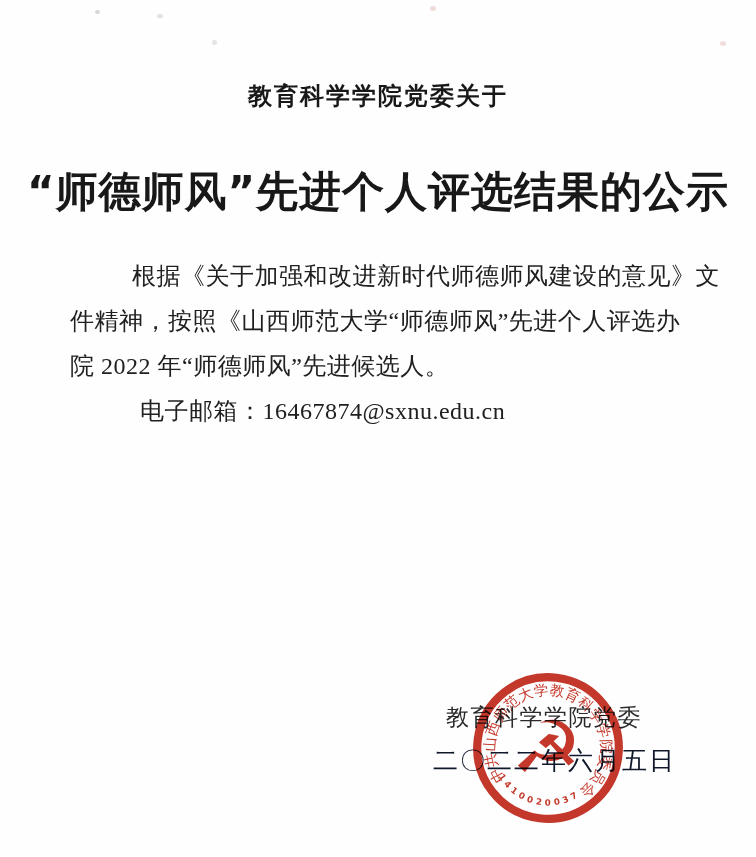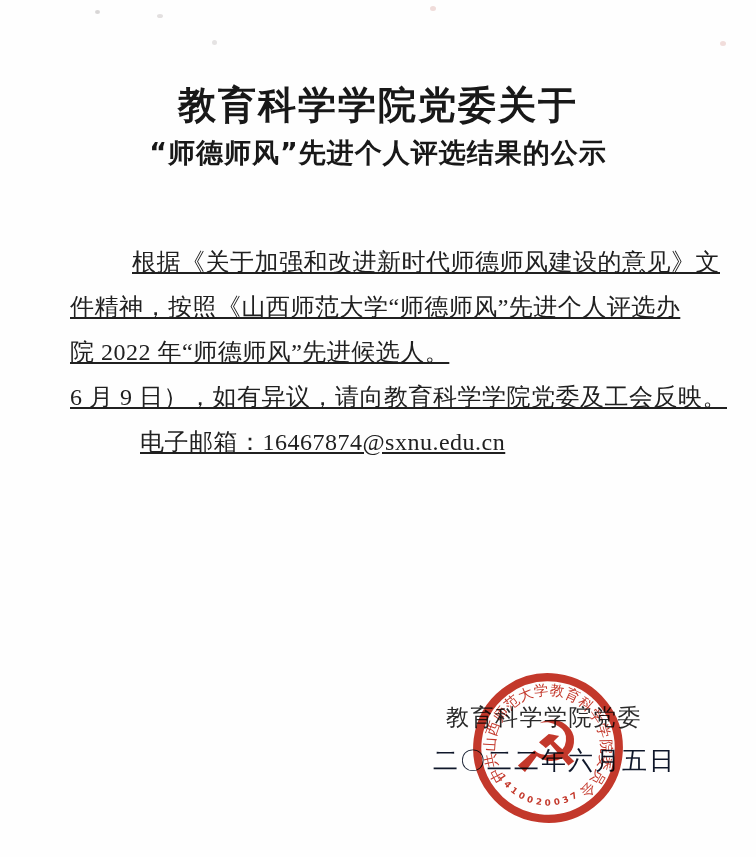--- a/index.html
+++ b/index.html
@@ -28,33 +28,32 @@
   .title {
     position: absolute;
     left: 0;
     width: 756px;
     text-align: center;
     font-family: "DejaVu Sans", sans-serif;
     font-weight: bold;
     color: #181818;
     white-space: nowrap;
   }
-  .title-1 { top: 80px;  font-size: 38px; letter-spacing: 2px; }
-  .title-2 { top: 135px; font-size: 27px; letter-spacing: 1px; }
+  .title-1 { top: 80px;  font-size: 24px; letter-spacing: 2px; }
+  .title-2 { top: 164px; font-size: 42px; letter-spacing: 1px; }
 
   .body-text {
     position: absolute;
     left: 70px;
-    top: 240px;
+    top: 254px;
     width: 640px;
     font-size: 24px;
     line-height: 45px;
     letter-spacing: 0.5px;
     color: #202020;
-    text-decoration: underline;
   }
   .body-line { white-space: nowrap; }
   .indent-2 { padding-left: 62px; }
   .indent-3 { padding-left: 70px; }
 
   .signature {
     position: absolute;
     left: 446px;
     top: 702px;
     font-size: 23px;
@@ -96,21 +95,20 @@
   <span class="artifact a4"></span>
   <span class="artifact a5"></span>
 
   <div class="title title-1">教育科学学院党委关于</div>
   <div class="title title-2">“师德师风”先进个人评选结果的公示</div>
 
   <div class="body-text">
     <div class="body-line indent-2">根据《关于加强和改进新时代师德师风建设的意见》文</div>
     <div class="body-line">件精神，按照《山西师范大学“师德师风”先进个人评选办</div>
     <div class="body-line">院 2022 年“师德师风”先进候选人。</div>
-    <div class="body-line">6 月 9 日），如有异议，请向教育科学学院党委及工会反映。</div>
     <div class="body-line indent-3">电子邮箱：16467874@sxnu.edu.cn</div>
   </div>
 
   <div class="signature">教育科学学院党委</div>
   <div class="sig-date">二〇二二年六月五日</div>
 
   <svg class="seal" viewBox="0 0 156 156" xmlns="http://www.w3.org/2000/svg">
     <defs>
       <path id="ringPath" d="M 41.2,114.8 A 52,52 0 1 1 114.8,114.8" fill="none"></path>
       <path id="numPath" d="M 26,97 A 55,55 0 0 0 130,97" fill="none"></path>

